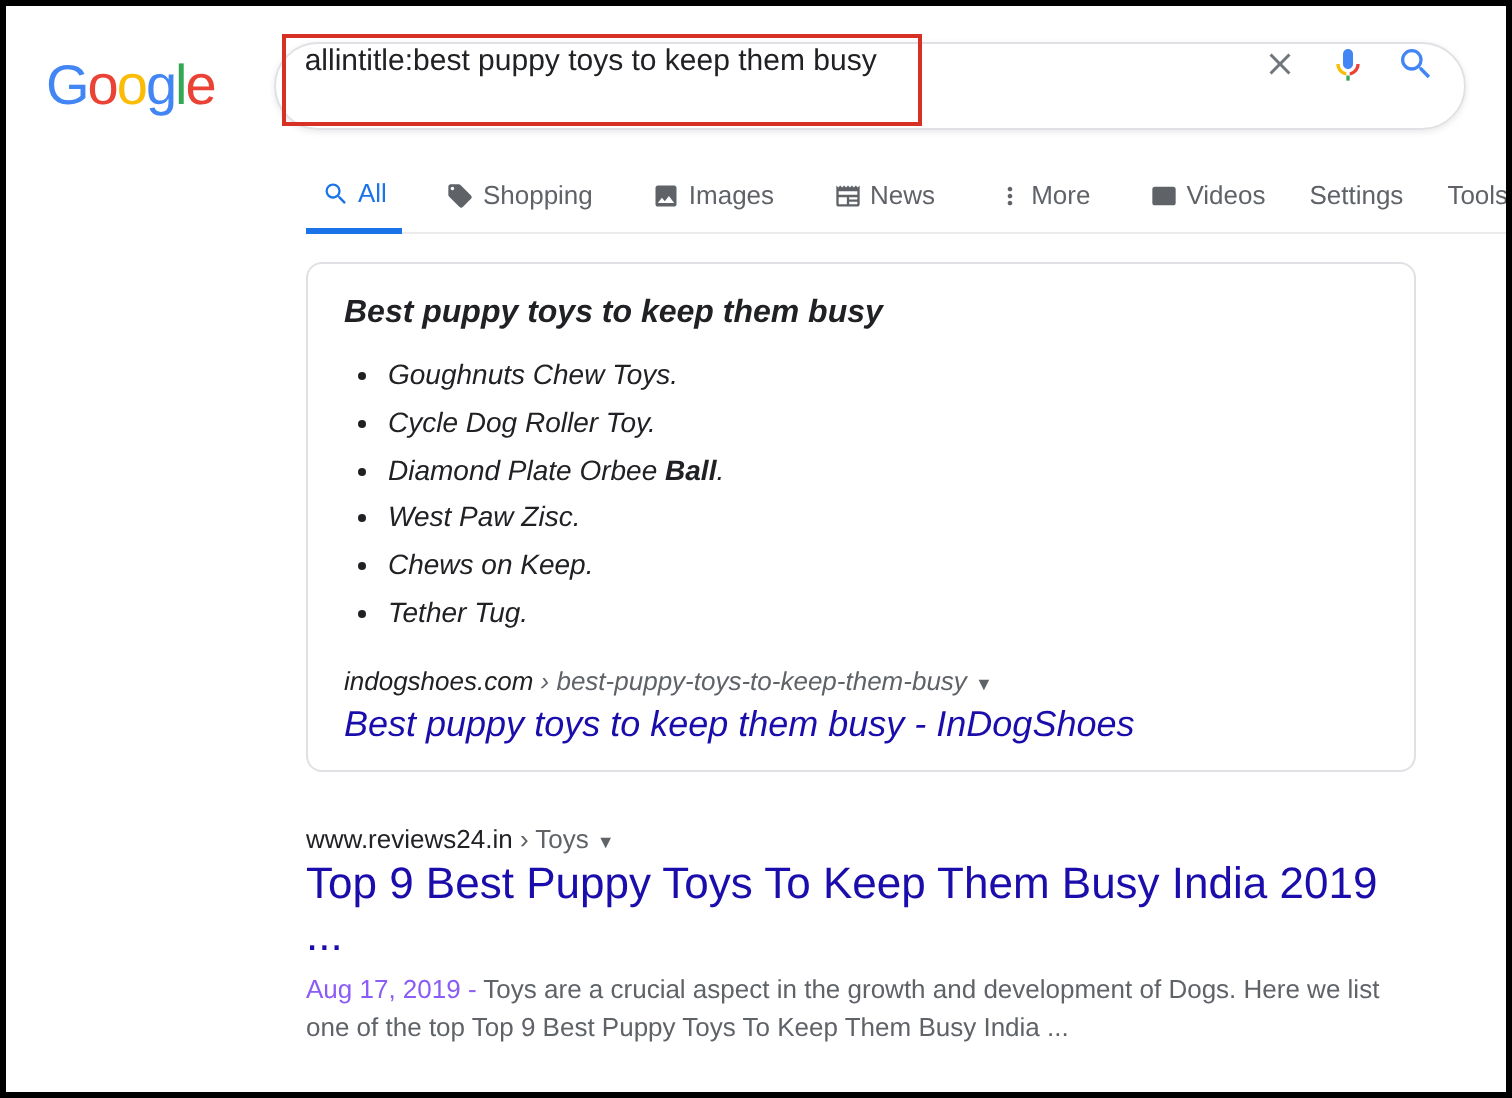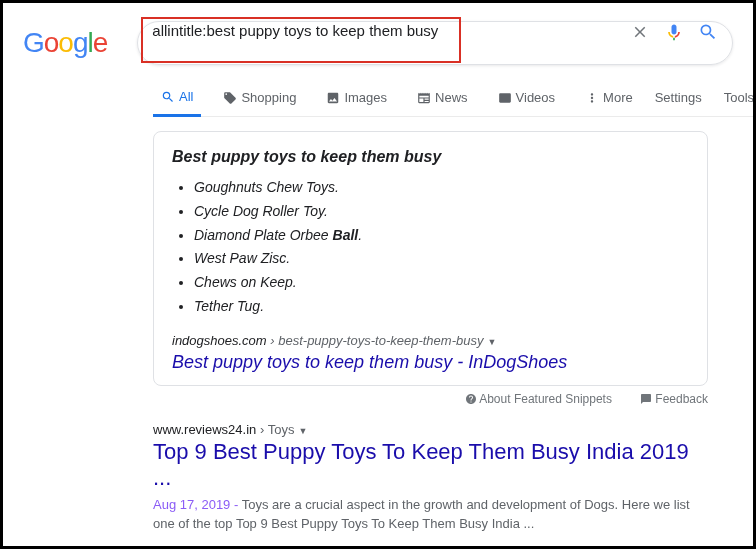--- a/index.html
+++ b/index.html
@@ -22,21 +22,21 @@
   .tabsright { margin-left: auto; display: flex; gap: 22px; padding-right: 30px; }
   .stats { margin-left: 150px; margin-top: 14px; font-size: 13px; color: #70757a; }
   .stats .count { display:inline-block; border: 2px solid #d93025; padding: 1px 4px; }
   .featured { margin-left: 150px; margin-top: 14px; border: 1px solid #dfe1e5; border-radius: 8px; padding: 16px 18px 12px 18px; width: 555px; font-style: italic; }
   .ftitle { font-size: 16px; font-weight: bold; color: #202124; margin-bottom: 10px; }
   .flist { list-style: disc; padding-left: 22px; font-size: 14px; color: #202124; line-height: 1.7; }
   .fcite { font-size: 13px; color: #202124; margin-top: 14px; }
   .fcite .path { color: #5f6368; }
   .ftlink { color: #1a0dab; font-size: 18px; margin-top: 4px; display: block; }
   .snipactions { margin-left: 150px; width: 555px; display: flex; justify-content: flex-end; gap: 28px; font-size: 12px; color: #70757a; margin-top: 6px; align-items: center; }
-  .result { margin-left: 150px; margin-top: 16px; width: 555px; }
+  .result { margin-left: 150px; margin-top: 26px; width: 555px; }
   .rcite { font-size: 13px; color: #202124; }
   .rcite .path { color: #5f6368; }
   .rtitle { color: #1a0dab; font-size: 22px; margin-top: 2px; display: block; }
   .rsnip { font-size: 13px; color: #5f6368; margin-top: 4px; line-height: 1.5; }
   .tri { font-size: 9px; color: #5f6368; margin-left: 4px; }
   .redhl { position: absolute; border: 2px solid #d93025; pointer-events: none; }
 </style>
 </head>
 <body>
 
@@ -91,29 +91,29 @@
       <span>Images</span>
     </div>
     <div class="tab">
       <svg width="14" height="14" viewBox="0 0 24 24">
           <path fill="#5f6368" d="M22 3l-1.67 1.67L18.67 3 17 4.67 15.33 3l-1.66 1.67L12 3l-1.67 1.67L8.67 3 7 4.67 5.33 3 3.67 4.67 2 3v16c0 1.1.9 2 2 2h16c1.1 0 2-.9 2-2V3zM11 19H4v-6h7v6zm9 0h-7v-2h7v2zm0-4h-7v-2h7v2zm0-4H4V8h16v3z"></path>
         </svg>
       <span>News</span>
     </div>
     <div class="tab">
       <svg width="14" height="14" viewBox="0 0 24 24">
+          <path fill="#5f6368" d="M12 8c1.1 0 2-.9 2-2s-.9-2-2-2-2 .9-2 2 .9 2 2 2zm0 2c-1.1 0-2 .9-2 2s.9 2 2 2 2-.9 2-2-.9-2-2-2zm0 6c-1.1 0-2 .9-2 2s.9 2 2 2 2-.9 2-2-.9-2-2-2z"></path>
+        </svg>
+      <span>More</span>
+    </div>
+    <div class="tab">
+      <svg width="14" height="14" viewBox="0 0 24 24">
           <path fill="#5f6368" d="M10 16.5l6-4.5-6-4.5v9zM20 4H4c-1.1 0-2 .9-2 2v12c0 1.1.9 2 2 2h16c1.1 0 2-.9 2-2V6c0-1.1-.9-2-2-2z"></path>
         </svg>
       <span>Videos</span>
-    </div>
-    <div class="tab">
-      <svg width="14" height="14" viewBox="0 0 24 24">
-          <path fill="#5f6368" d="M12 8c1.1 0 2-.9 2-2s-.9-2-2-2-2 .9-2 2 .9 2 2 2zm0 2c-1.1 0-2 .9-2 2s.9 2 2 2 2-.9 2-2-.9-2-2-2zm0 6c-1.1 0-2 .9-2 2s.9 2 2 2 2-.9 2-2-.9-2-2-2z"></path>
-        </svg>
-      <span>More</span>
     </div>
     <div class="tabsright">
       <div class="tab" style="margin:0;padding:10px 0">Settings</div>
       <div class="tab" style="margin:0;padding:10px 0">Tools</div>
     </div>
   </div>
 
 
   <div class="featured">
     <div class="ftitle">Best puppy toys to keep them busy</div>
@@ -124,34 +124,20 @@
       <li>West Paw Zisc.</li>
       <li>Chews on Keep.</li>
       <li>Tether Tug.</li>
     </ul>
     <div class="fcite">
       <span>indogshoes.com</span><span class="path"> › best-puppy-toys-to-keep-them-busy</span><span class="tri">▼</span>
     </div>
     <a class="ftlink">Best puppy toys to keep them busy - InDogShoes</a>
   </div>
 
-  <div class="snipactions">
-    <span>
-      <svg width="12" height="12" viewBox="0 0 24 24" style="vertical-align:-2px">
-          <path fill="#70757a" d="M12 2C6.48 2 2 6.48 2 12s4.48 10 10 10 10-4.48 10-10S17.52 2 12 2zm1 17h-2v-2h2v2zm2.07-7.75l-.9.92C13.45 12.9 13 13.5 13 15h-2v-.5c0-1.1.45-2.1 1.17-2.83l1.24-1.26c.37-.36.59-.86.59-1.41 0-1.1-.9-2-2-2s-2 .9-2 2H8c0-2.21 1.79-4 4-4s4 1.79 4 4c0 .88-.36 1.68-.93 2.25z"></path>
-        </svg>
-      <span>About Featured Snippets</span>
-    </span>
-    <span>
-      <svg width="12" height="12" viewBox="0 0 24 24" style="vertical-align:-2px">
-          <path fill="#70757a" d="M20 2H4c-1.1 0-2 .9-2 2v18l4-4h14c1.1 0 2-.9 2-2V4c0-1.1-.9-2-2-2z"></path>
-        </svg>
-      <span>Feedback</span>
-    </span>
-  </div>
 
   <div class="result">
     <div class="rcite">
       <span>www.reviews24.in</span><span class="path"> › Toys</span><span class="tri">▼</span>
     </div>
     <a class="rtitle">Top 9 Best Puppy Toys To Keep Them Busy India 2019 ...</a>
     <div class="rsnip">
       <span style="color:#8b5cf6">Aug 17, 2019 - </span><span>Toys are a crucial aspect in the growth and development of Dogs. Here we list one of the top Top 9 Best Puppy Toys To Keep Them Busy India ...</span>
     </div>
   </div>

